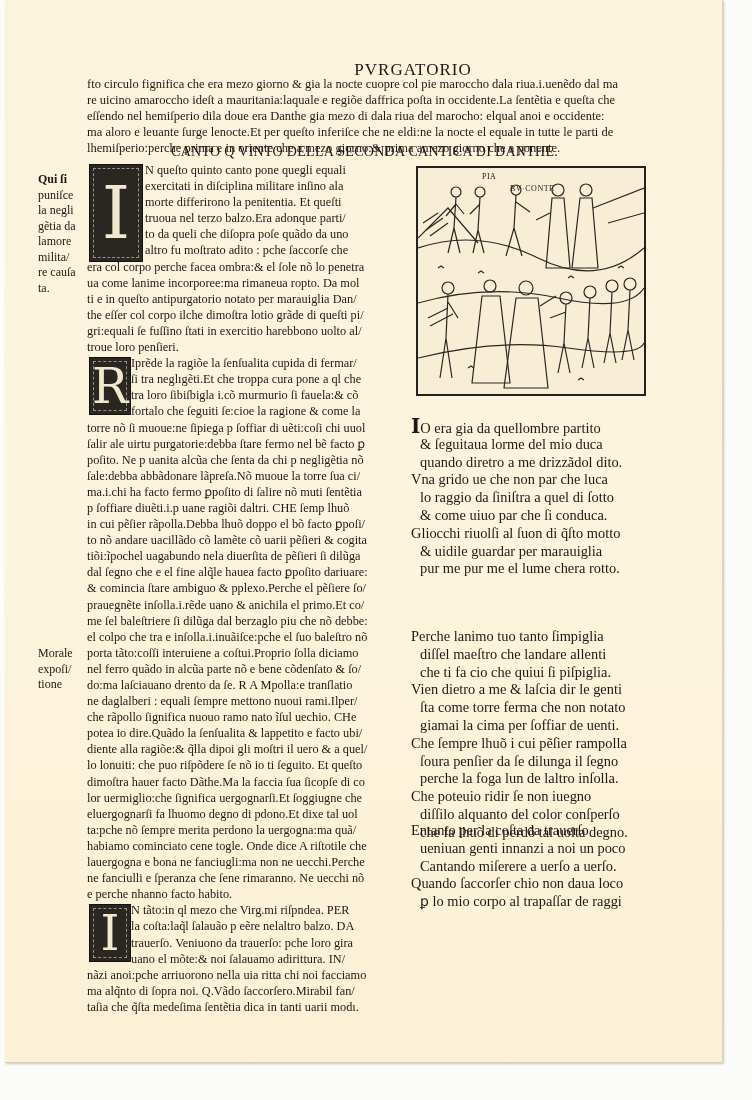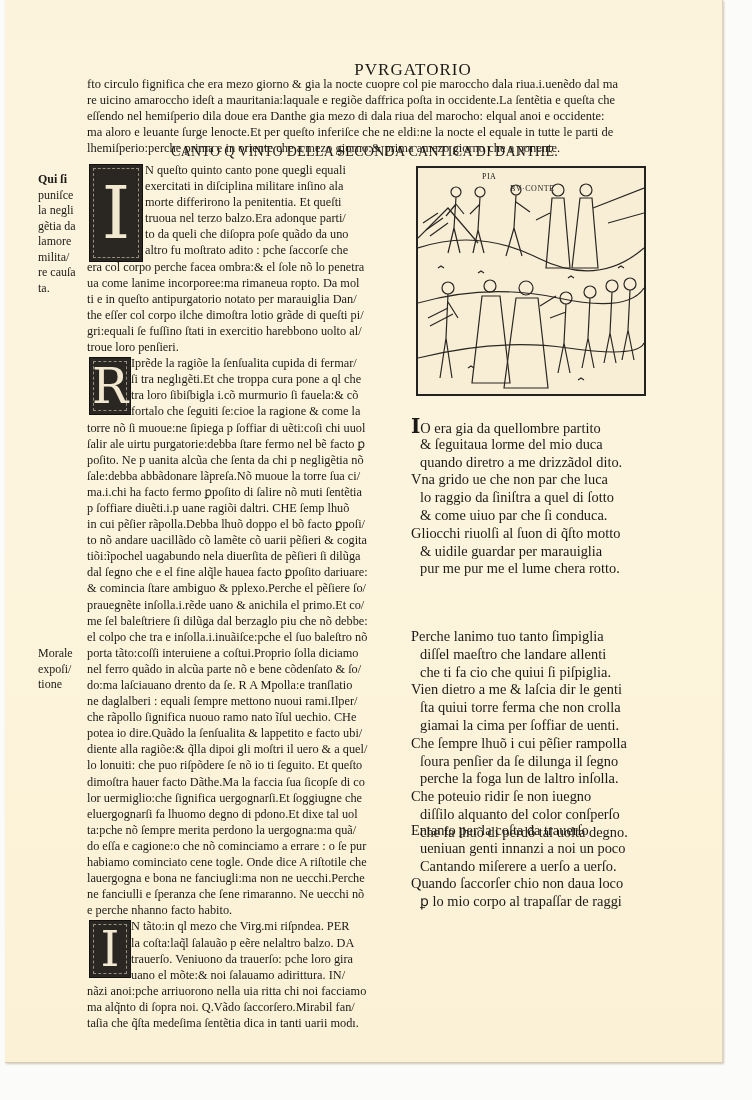--- a/index.html
+++ b/index.html
@@ -149,21 +149,20 @@
       <div class="line">do:ma laſciauano drento da ſe.    R A Mpolla:e tranſlatio</div>
       <div class="line">ne daglalberi : equali ſempre mettono nuoui rami.Ilper/</div>
       <div class="line">che rãpollo ſignifica nuouo ramo nato ĩſul uechio.   CHe</div>
       <div class="line">potea io dire.Quãdo la ſenſualita &amp; lappetito e facto ubi/</div>
       <div class="line">diente alla ragiõe:&amp; q̃lla dipoi gli moſtri il uero &amp; a quel/</div>
       <div class="line">lo lonuiti: che puo riſpõdere ſe nõ io ti ſeguito.  Et queſto</div>
       <div class="line">dimoſtra hauer facto Dãthe.Ma la faccia ſua ſicopſe di co</div>
       <div class="line">lor uermiglio:che ſignifica uergognarſi.Et ſoggiugne che</div>
       <div class="line">eluergognarſi fa lhuomo degno di pdono.Et dixe tal uol</div>
       <div class="line">ta:pche nõ ſempre merita perdono la uergogna:ma quã/</div>
-      <div class="line">do eſſa e cagione:o che nõ cominciamo a errare : o ſe pur</div>
       <div class="line">habiamo cominciato cene togle. Onde dice A riſtotile che</div>
       <div class="line">lauergogna e bona ne fanciugli:ma non ne uecchi.Perche</div>
       <div class="line">ne fanciulli e ſperanza che ſene rimaranno. Ne uecchi nõ</div>
       <div class="line">e perche nhanno facto habito.</div>
     </div>
 
     <div class="para">
       <div class="initial" style="top:2px;">I</div>
       <div class="line indent">N tãto:in ql mezo che Virg.mi riſpndea.  PER</div>
       <div class="line indent">la coſta:laq̃l ſalauão p eẽre nelaltro balzo.  DA</div>
@@ -234,21 +233,21 @@
     <div class="v">Gliocchi riuolſi al ſuon di q̃ſto  motto</div>
     <div class="v indent">&amp; uidile guardar per marauiglia</div>
     <div class="v indent">pur me pur me el lume chera rotto.</div>
   </div>
 
   <div class="verse-block" style="top:596px;margin-top:32px;">
     <div class="v">Perche lanimo tuo tanto ſimpiglia</div>
     <div class="v indent">diſſel maeſtro che landare allenti</div>
     <div class="v indent">che ti fa cio che quiui ſi piſpiglia.</div>
     <div class="v">Vien dietro a me &amp; laſcia dir le genti</div>
-    <div class="v indent">ſta quiui torre ferma che non crolla</div>
+    <div class="v indent">ſta come torre ferma che non notato</div>
     <div class="v indent">giamai la cima per ſoffiar de uenti.</div>
     <div class="v">Che ſempre lhuõ i cui pẽſier rampolla</div>
     <div class="v indent">ſoura penſier da ſe dilunga il ſegno</div>
     <div class="v indent">perche la foga lun de laltro inſolla.</div>
     <div class="v">Che poteuio ridir ſe non iuegno</div>
     <div class="v indent">diſſilo alquanto del color conſperſo</div>
     <div class="v indent">che fa lhuõ di perdõ tal  uolta degno.</div>
   </div>
 
   <div class="verse-block" style="top:822px;">

